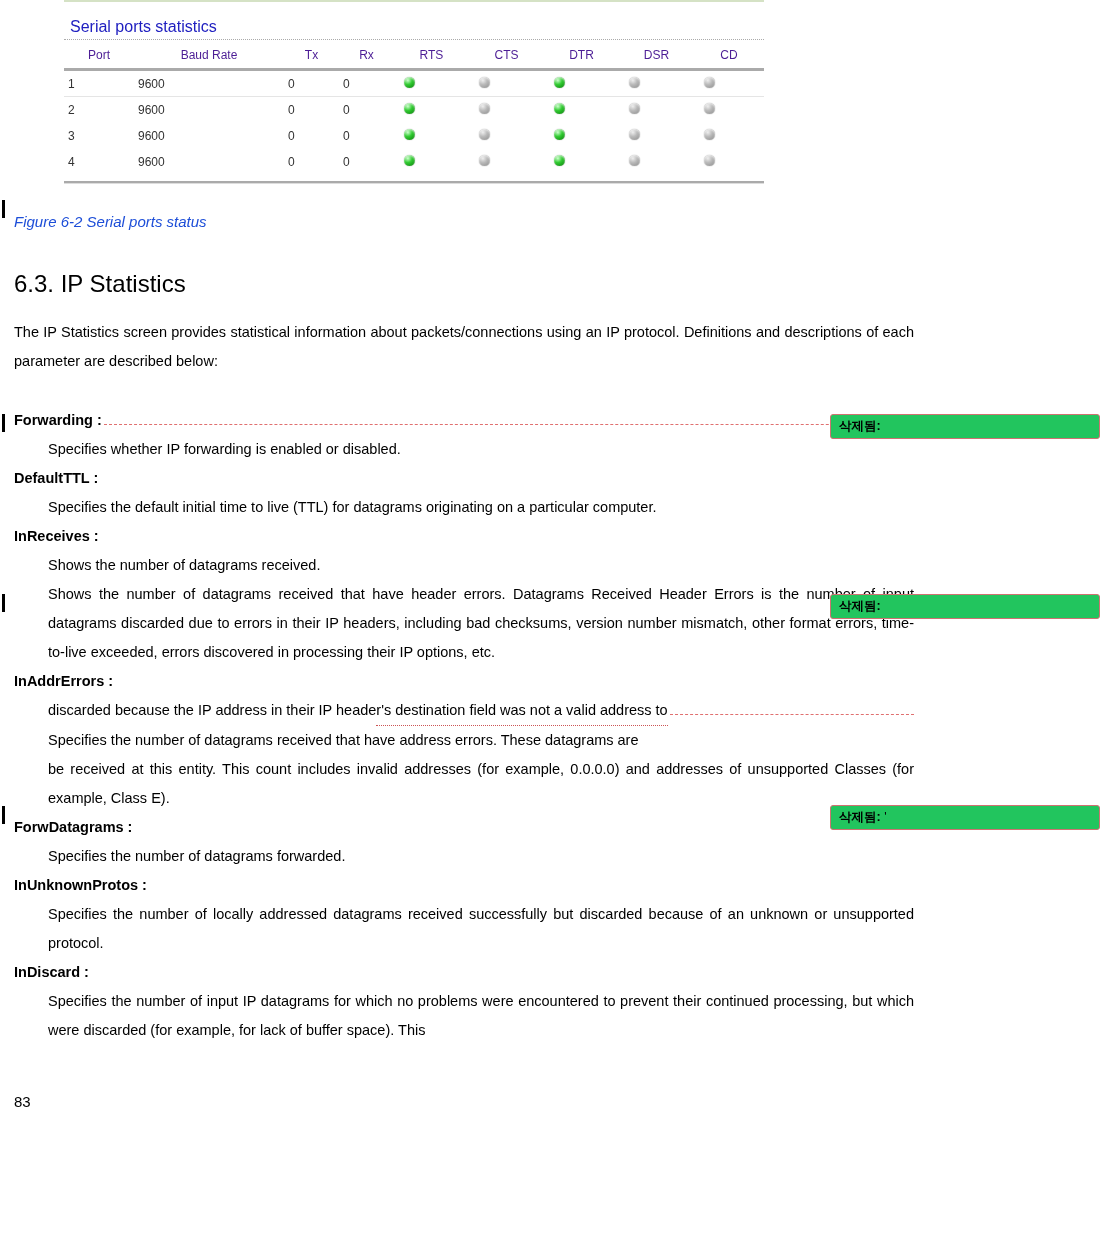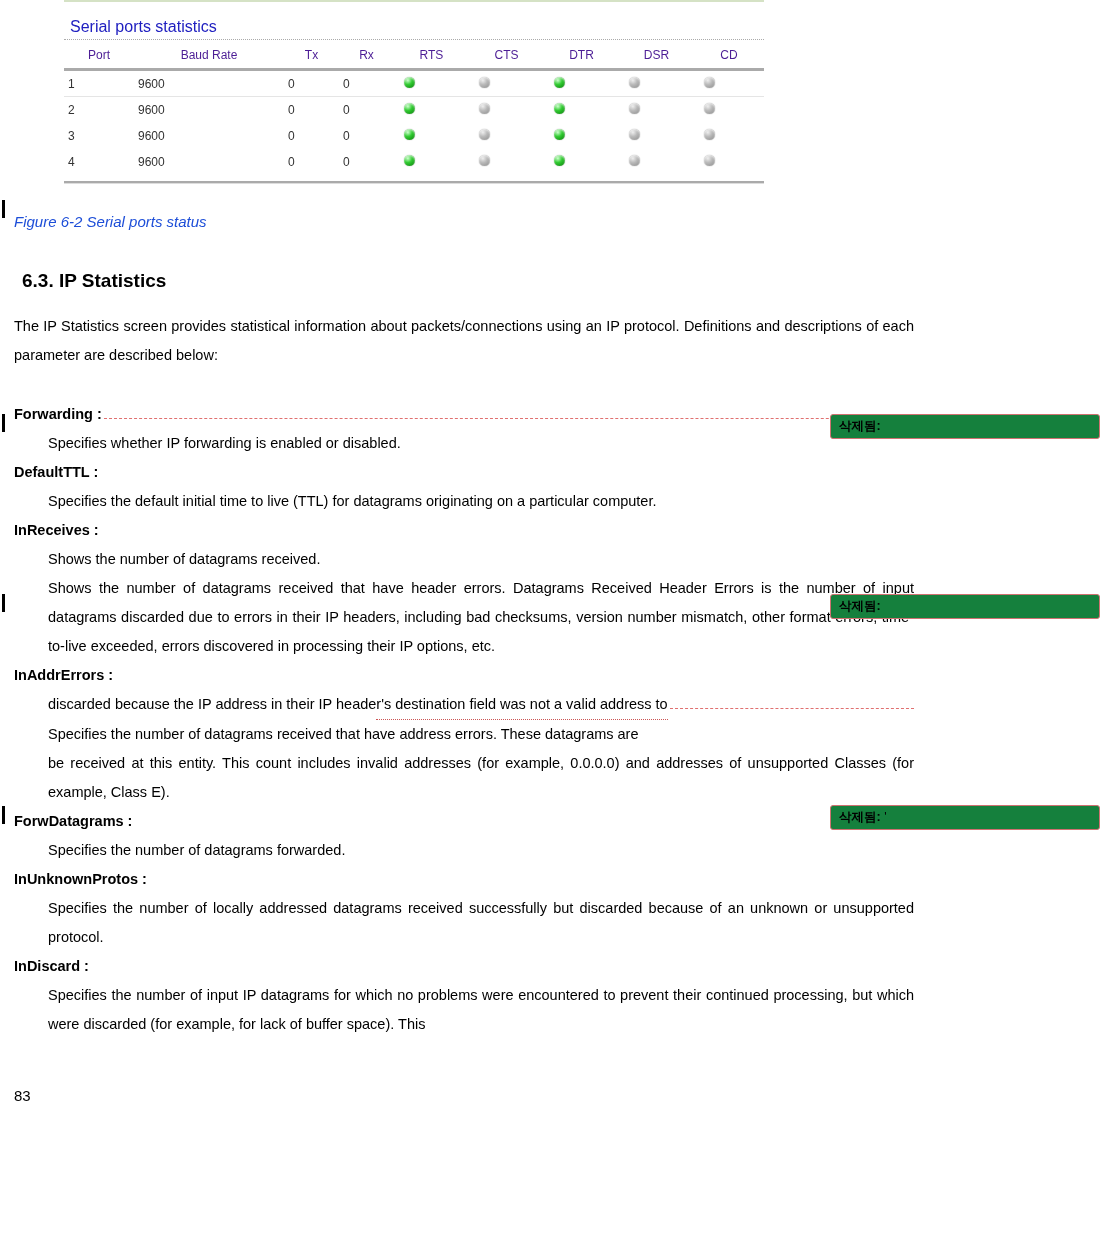--- a/index.html
+++ b/index.html
@@ -76,23 +76,23 @@
     margin: 30px 0 10px;
     color: #1d4ed8;
   }
   .change-bar {
     position: absolute;
     left: 2px;
     width: 3px;
     background: #000;
   }
   h2.section {
-    font-size: 19px;
-    font-weight: bold;
-    margin: 40px 0 20px 8px;
+    font-size: 24px;
+    font-weight: normal;
+    margin: 40px 0 20px 0;
   }
   .intro {
     line-height: 2.0;
     margin-bottom: 30px;
     text-align: justify;
   }
   .defs {
     line-height: 2.0;
   }
   .term { font-weight: bold; }
@@ -105,21 +105,21 @@
     display: inline-block;
     vertical-align: middle;
     height: 0.5em;
   }
   .comment-box {
     position: absolute;
     right: 6px;
     width: 252px;
     border: 1px solid #cf7171;
     border-radius: 3px;
-    background: #15803d;
+    background: #22c55e;
     font-size: 12.5px;
     font-family: "Malgun Gothic","Arial",sans-serif;
     padding: 3px 8px;
     color: #000;
   }
   .comment-box .lbl { font-weight: bold; }
   .page-num {
     margin-top: 48px;
     font-size: 15px;
   }

